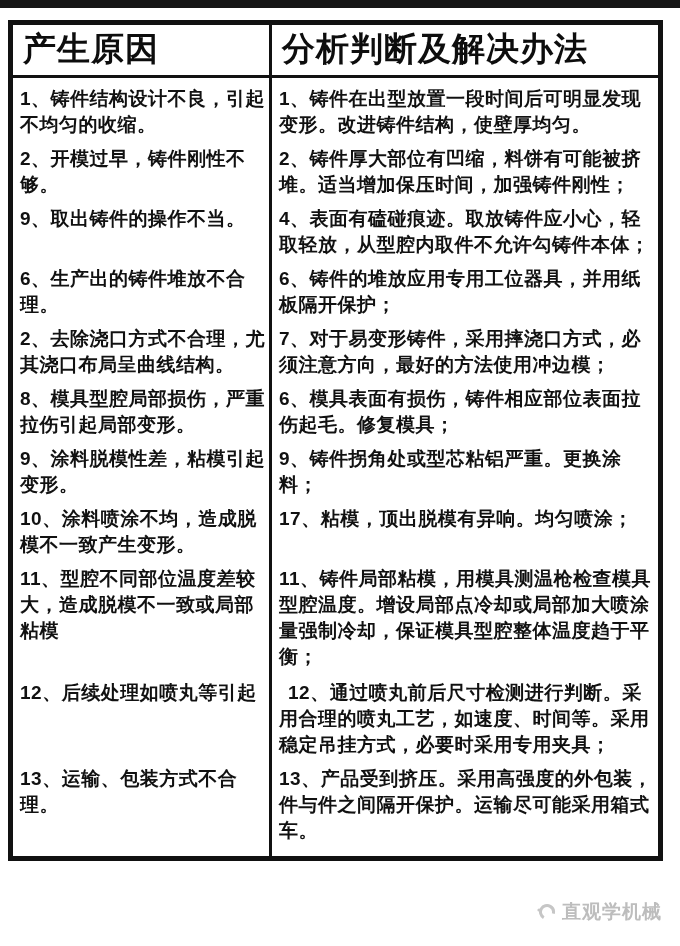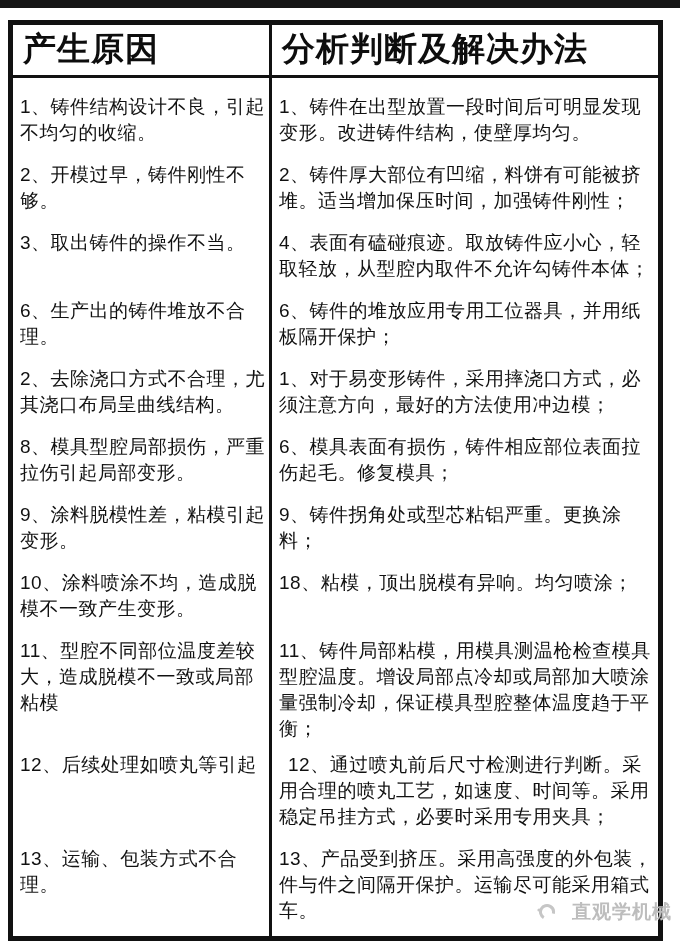--- a/index.html
+++ b/index.html
@@ -34,35 +34,35 @@
     line-height: 44px;
     border-bottom: 3px solid #111111;
     color: #0d0d0d;
     letter-spacing: 1px;
     white-space: nowrap;
     overflow: hidden;
   }
   th:first-child, td:first-child { border-right: 3px solid #111111; }
   td {
     vertical-align: top;
-    font-weight: 400;
+    font-weight: 700;
     font-size: 19px;
     line-height: 26px;
     color: #111111;
-    padding: 16px 3px 0 7px;
+    padding: 8px 3px 0 7px;
     letter-spacing: 0.5px;
     overflow: hidden;
   }
   tr.gap-top td { padding-top: 10px; }
   td.indent { text-indent: 9px; }
   tbody tr:last-child td { padding-bottom: 12px; }
   .watermark {
     position: absolute;
     top: 899px; left: 536px;
-    display: flex; align-items: center; gap: 16px;
+    display: flex; align-items: center; gap: 6px;
     color: #bdbdbd;
     font-size: 19px;
     font-weight: 700;
     letter-spacing: 1px;
     white-space: nowrap;
   }
   .wm-logo { display: inline-flex; }
 </style>
 </head>
 <body>
@@ -83,42 +83,42 @@
   <tbody>
     <tr>
       <td>1、铸件结构设计不良，引起不均匀的收缩。</td>
       <td>1、铸件在出型放置一段时间后可明显发现变形。改进铸件结构，使壁厚均匀。</td>
     </tr>
     <tr>
       <td>2、开模过早，铸件刚性不够。</td>
       <td>2、铸件厚大部位有凹缩，料饼有可能被挤堆。适当增加保压时间，加强铸件刚性；</td>
     </tr>
     <tr>
-      <td>3、取出铸件的操作不当。</td>
+      <td>9、取出铸件的操作不当。</td>
       <td>4、表面有磕碰痕迹。取放铸件应小心，轻取轻放，从型腔内取件不允许勾铸件本体；</td>
     </tr>
     <tr>
       <td>6、生产出的铸件堆放不合理。</td>
       <td>6、铸件的堆放应用专用工位器具，并用纸板隔开保护；</td>
     </tr>
     <tr>
       <td>2、去除浇口方式不合理，尤其浇口布局呈曲线结构。</td>
-      <td>1、对于易变形铸件，采用摔浇口方式，必须注意方向，最好的方法使用冲边模；</td>
+      <td>7、对于易变形铸件，采用摔浇口方式，必须注意方向，最好的方法使用冲边模；</td>
     </tr>
     <tr>
       <td>8、模具型腔局部损伤，严重拉伤引起局部变形。</td>
       <td>6、模具表面有损伤，铸件相应部位表面拉伤起毛。修复模具；</td>
     </tr>
     <tr>
       <td>9、涂料脱模性差，粘模引起变形。</td>
       <td>9、铸件拐角处或型芯粘铝严重。更换涂料；</td>
     </tr>
     <tr>
       <td>10、涂料喷涂不均，造成脱模不一致产生变形。</td>
-      <td>18、粘模，顶出脱模有异响。均匀喷涂；</td>
+      <td>17、粘模，顶出脱模有异响。均匀喷涂；</td>
     </tr>
     <tr>
       <td>11、型腔不同部位温度差较大，造成脱模不一致或局部粘模</td>
       <td>11、铸件局部粘模，用模具测温枪检查模具型腔温度。增设局部点冷却或局部加大喷涂量强制冷却，保证模具型腔整体温度趋于平衡；</td>
     </tr>
     <tr class="gap-top">
       <td>12、后续处理如喷丸等引起</td>
       <td class="indent">12、通过喷丸前后尺寸检测进行判断。采用合理的喷丸工艺，如速度、时间等。采用稳定吊挂方式，必要时采用专用夹具；</td>
     </tr>
     <tr>

